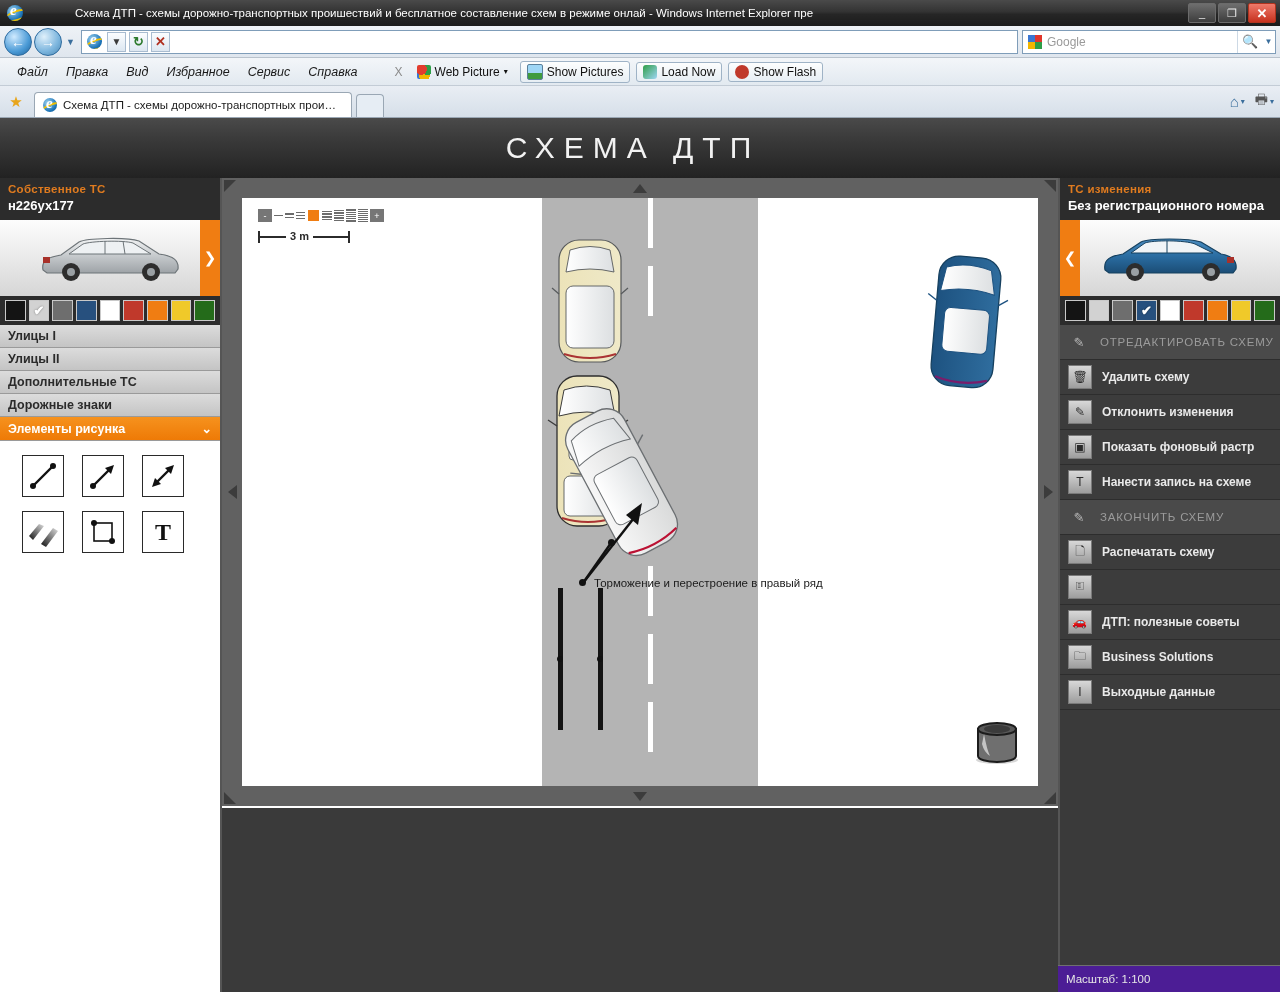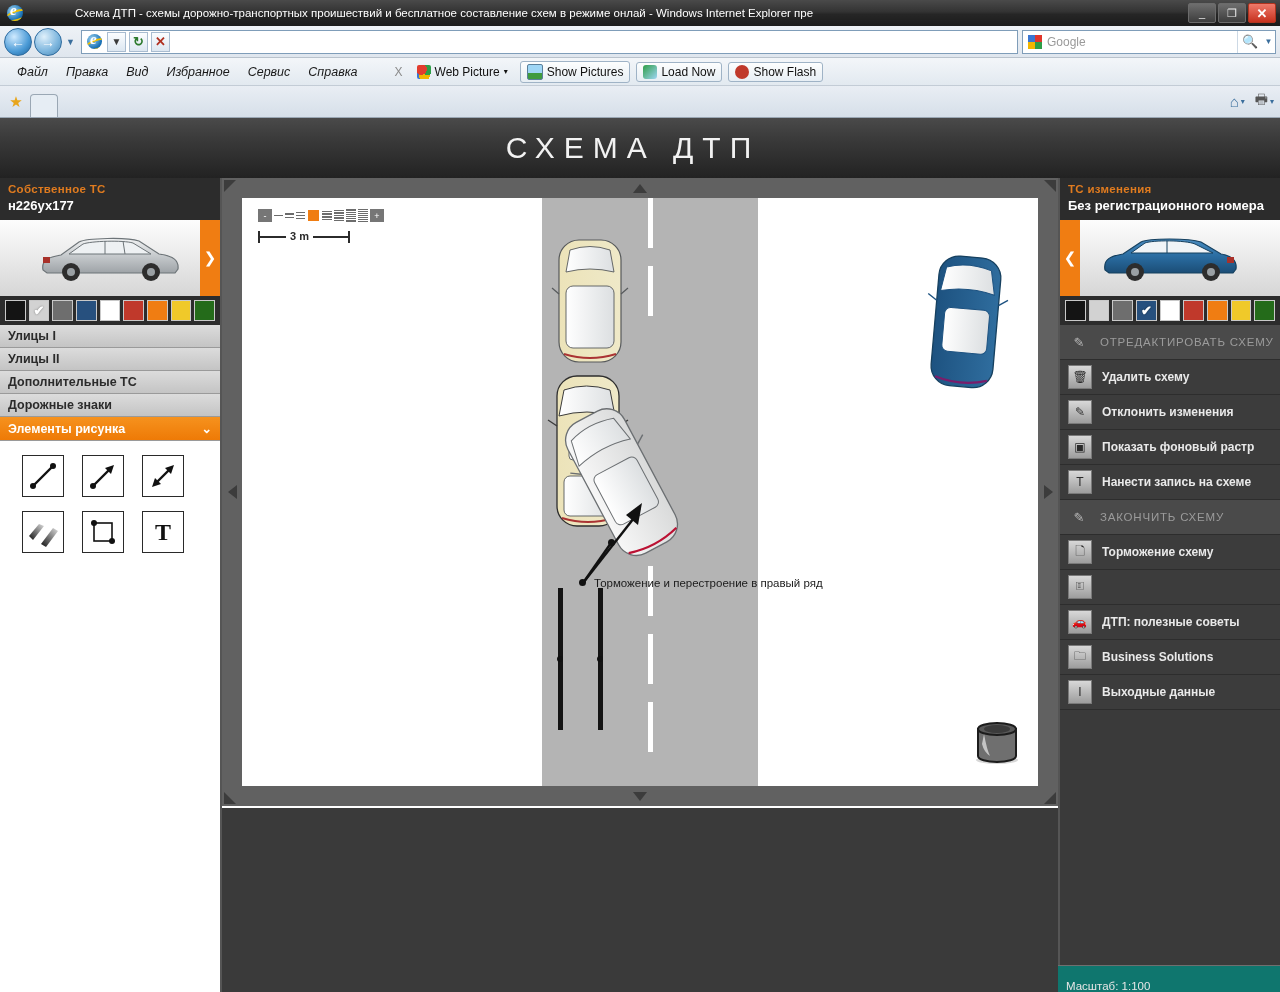--- a/index.html
+++ b/index.html
@@ -131,22 +131,22 @@
   .zsel{width:11px;height:11px;background:#f07d12;margin:0 1px;}
   .ruler{margin-top:8px;width:92px;position:relative;height:14px;}
   .ruler .bar{position:absolute;top:6px;left:0;width:92px;height:1.5px;background:#2b2b2b;}
   .ruler .cap{position:absolute;top:1px;width:1.5px;height:12px;background:#2b2b2b;}
   .ruler .lbl{position:absolute;left:28px;top:0;background:#fff;padding:0 4px;font-size:11px;font-weight:bold;color:#2b2b2b;}
   .annot{position:absolute;font-size:11.5px;color:#1b1b1b;white-space:nowrap;}
   .dot{position:absolute;width:7px;height:7px;background:#111;border-radius:50%;}
   .skid{position:absolute;width:5px;background:#141414;}
   .bin{position:absolute;right:16px;bottom:20px;width:50px;height:50px;}
   .lowerpane{position:absolute;left:0;top:628px;width:836px;height:186px;background:#3a3a3a;border-top:2px solid #fff;}
-  .statusbar{position:absolute;right:0;bottom:0;width:222px;height:27px;background:#0f766e;border-top:1px solid #6f6f6f;
-     display:flex;align-items:flex-end;padding-left:8px;box-sizing:border-box;}
+  .statusbar{position:absolute;right:0;bottom:0;width:222px;height:27px;background:#4c1d95;border-top:1px solid #6f6f6f;
+     display:flex;align-items:center;padding-left:8px;box-sizing:border-box;}
   .statustext{color:#e6e6e6;font-size:11.5px;}
 </style>
 </head>
 <body>
 
 <div class="app">
 
   <div class="titlebar">
     <div class="title-ie-icon">
         <div class="ie-e"></div>
@@ -209,20 +209,26 @@
       <span>Load Now</span>
     </div>
     <div class="tb-btn">
       <span class="sq" style="background:#c0392b;border-radius:50%"></span>
       <span>Show Flash</span>
     </div>
   </div>
 
   <div class="tabbar">
     <div class="fav-star">★</div>
+    <div class="tab">
+      <span class="url-ie" style="margin:0">
+          <span class="ie-e" style="display:block;width:14px;height:14px"></span>
+        </span>
+      <span class="tab-title">Схема ДТП - схемы дорожно-транспортных проиш…</span>
+    </div>
     <div class="newtab"></div>
     <div class="tab-right">
       <div class="ico-btn">
         <span style="font-size:15px;color:#3a6e9c">⌂</span>
         <span>▾</span>
       </div>
       <div class="ico-btn">
         <span style="font-size:14px;color:#555">🖶</span>
         <span>▾</span>
       </div>
@@ -567,21 +573,21 @@
           <div class="rmi">
             <div class="rmi-ico">T</div>
             <div class="rmi-lbl">Нанести запись на схеме</div>
           </div>
           <div class="rmi disabled">
             <div class="pencil">✎</div>
             <div class="rmi-lbl">ЗАКОНЧИТЬ СХЕМУ</div>
           </div>
           <div class="rmi">
             <div class="rmi-ico">🗋</div>
-            <div class="rmi-lbl">Торможение схему</div>
+            <div class="rmi-lbl">Распечатать схему</div>
           </div>
           <div class="rmi">
             <div class="rmi-ico">🗉</div>
             <div class="rmi-lbl"></div>
           </div>
           <div class="rmi">
             <div class="rmi-ico">🚗</div>
             <div class="rmi-lbl">ДТП: полезные советы</div>
           </div>
           <div class="rmi">

